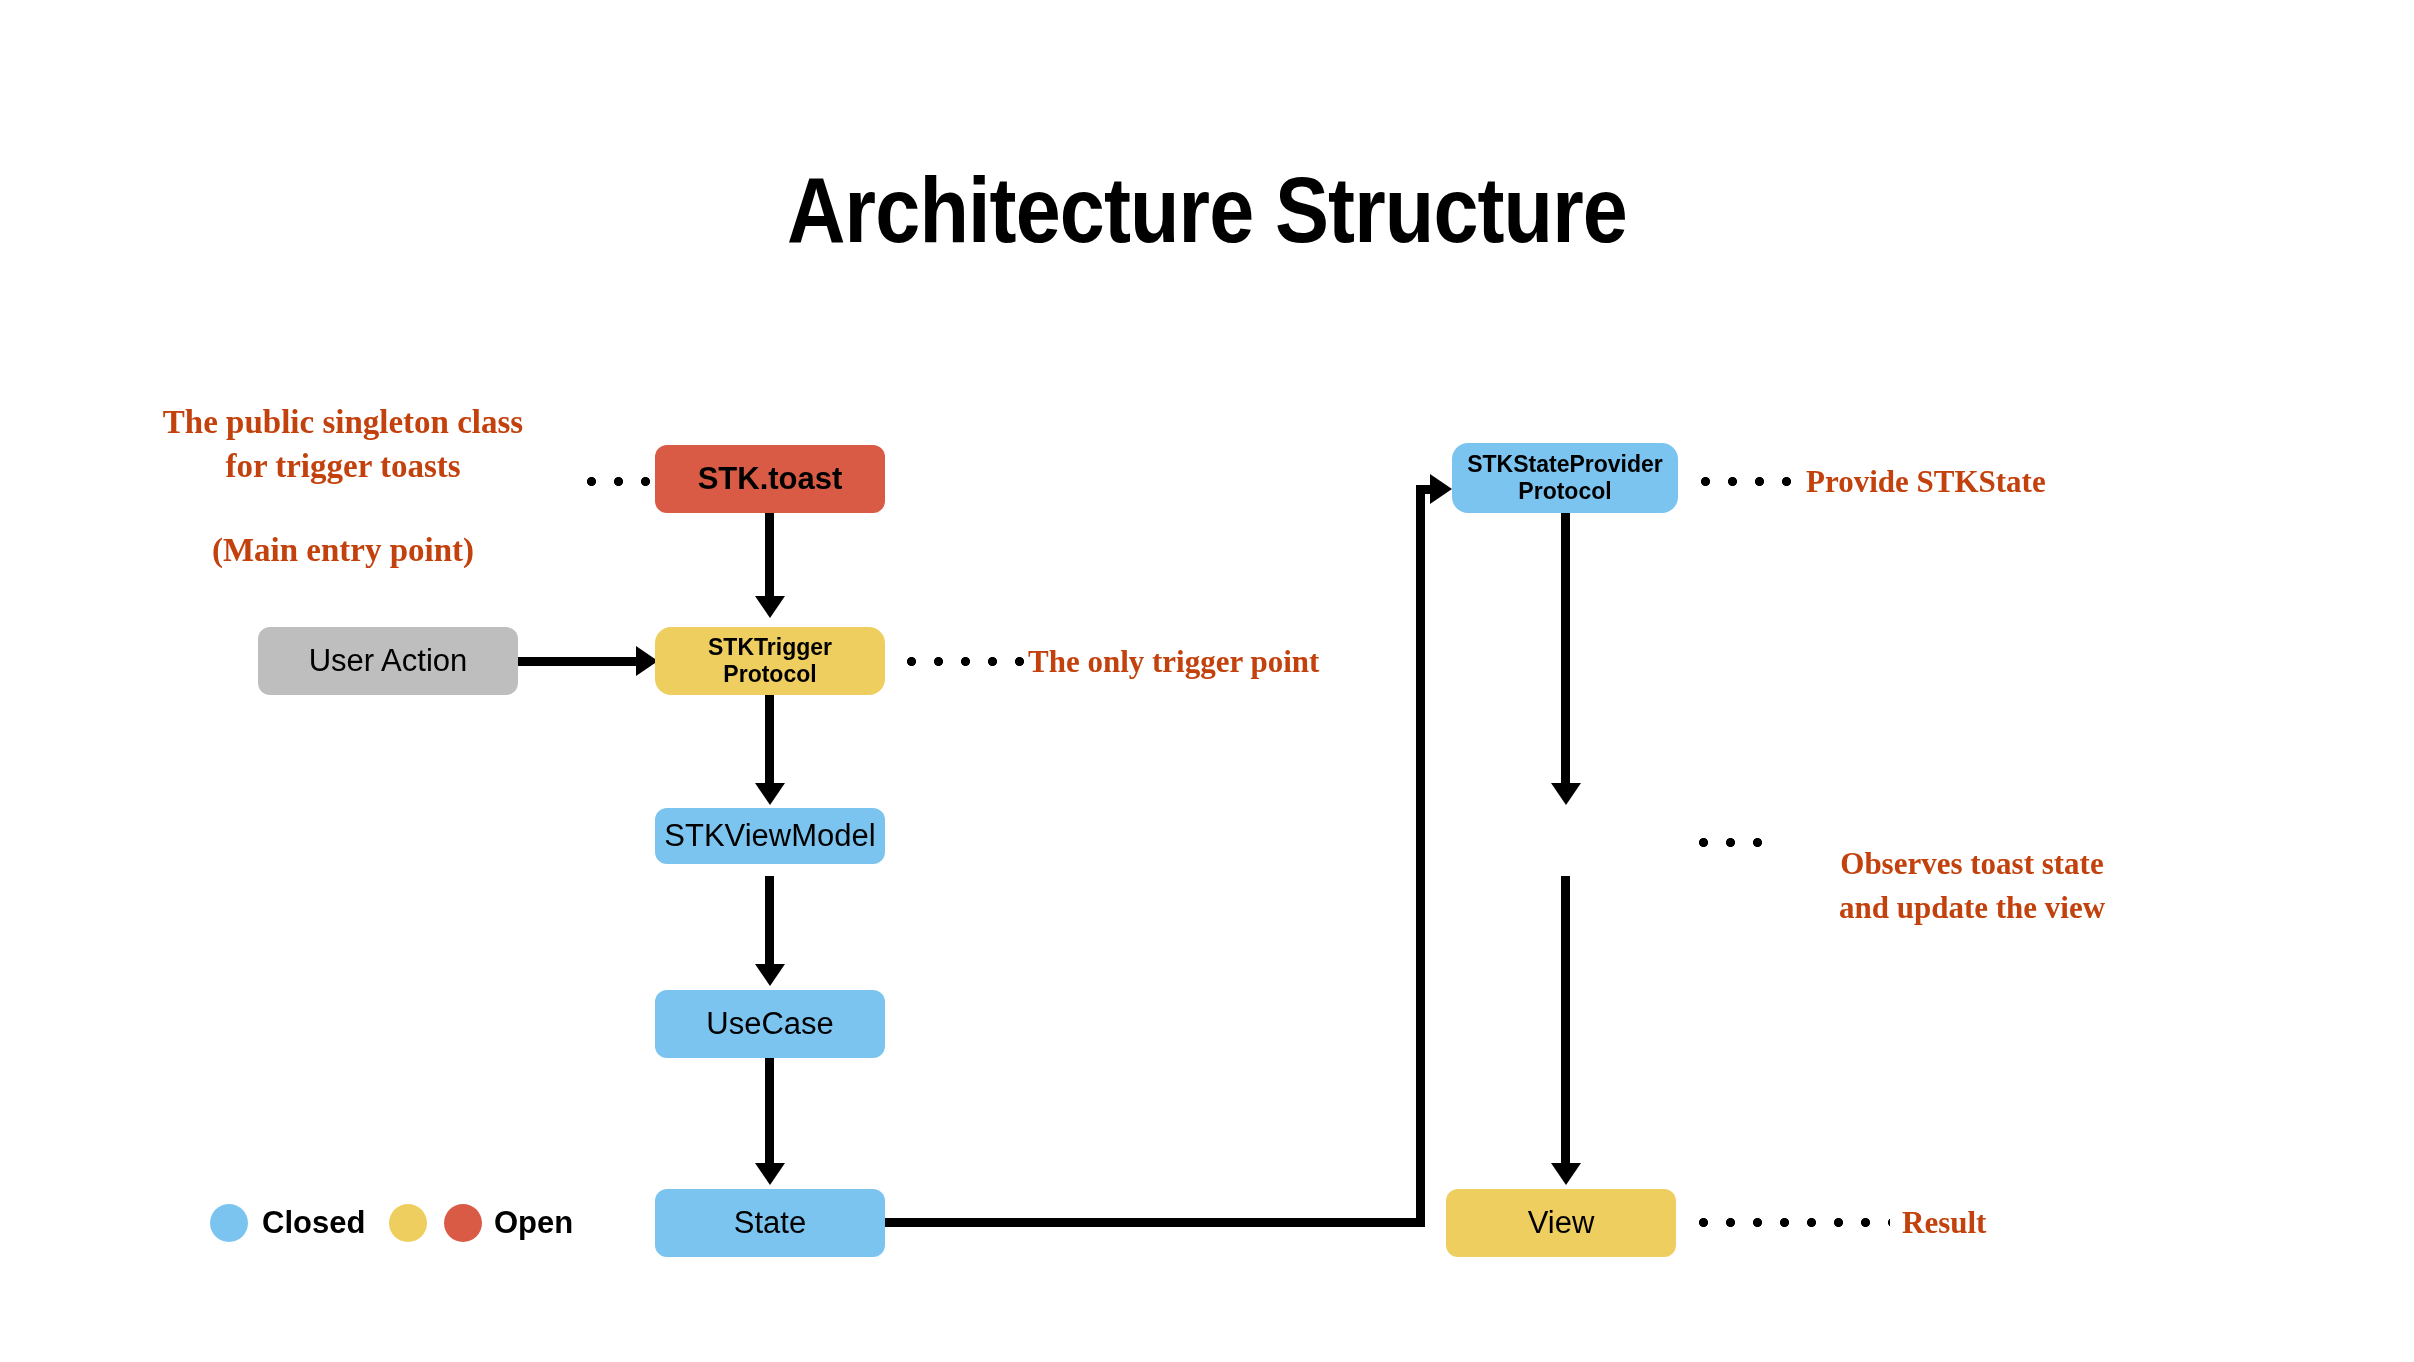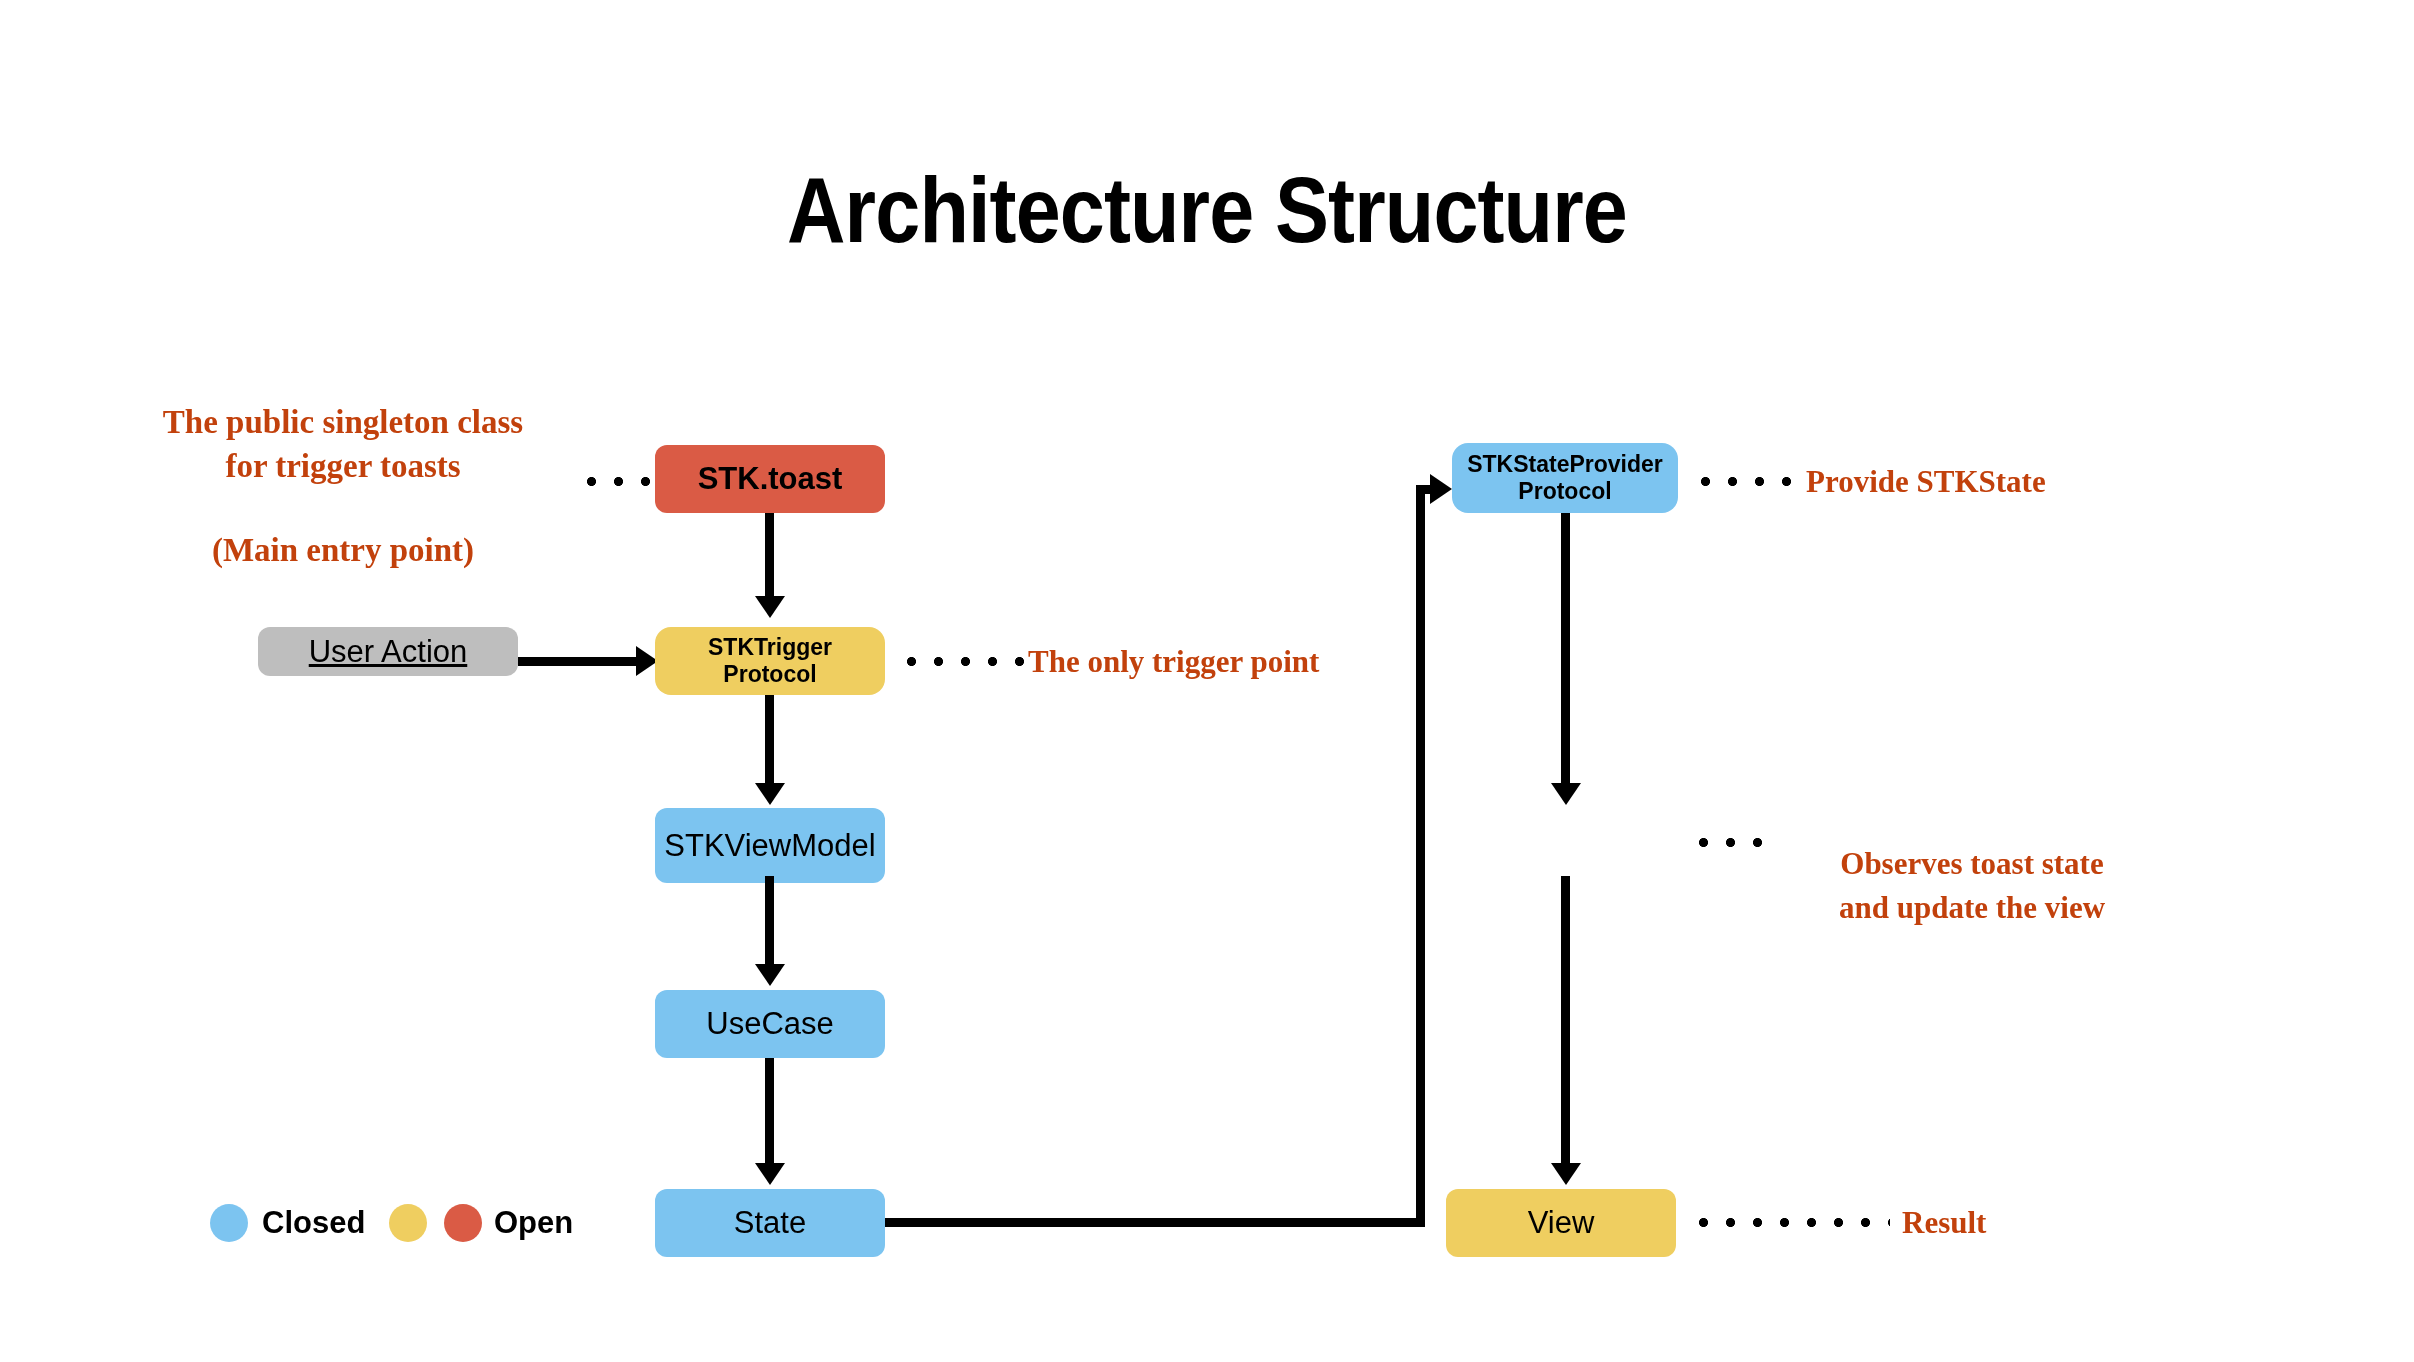--- a/index.html
+++ b/index.html
@@ -152,37 +152,37 @@
   <div class="annot a-left-block" style="left:118px; top:444px; width:450px;">for trigger toasts</div>
   <div class="annot a-left-block" style="left:118px; top:528px; width:450px;text-align:center;">(Main entry point)</div>
 
   <div class="dots" style="left:578px; top:477px; width:80px;"></div>
 
   <div class="node big bold c-red" style="left:655px; top:445px; width:230px; height:68px;">STK.toast</div>
 
   <div class="vline" style="left:765px; top:513px; height:86px;"></div>
   <div class="arrow-down" style="left:755px; top:596px;"></div>
 
-  <div class="node big c-gray" style="left:258px; top:627px; width:260px; height:49px;text-decoration:underline;">User Action</div>
+  <div class="node big c-gray" style="left:258px; top:627px; width:260px; height:68px;">User Action</div>
 
   <div class="hline" style="left:518px; top:657px; width:122px;"></div>
   <div class="arrow-right" style="left:636px; top:646px;"></div>
 
   <div class="node two c-yellow" style="left:655px; top:627px; width:230px; height:68px; flex-direction:column;">
     <span class="nline">STKTrigger</span>
     <span class="nline">Protocol</span>
   </div>
 
   <div class="dots" style="left:898px; top:657px; width:128px;"></div>
   <div class="annot a-side" style="left:1028px; top:640px;">The only trigger point</div>
 
   <div class="vline" style="left:765px; top:695px; height:90px;"></div>
   <div class="arrow-down" style="left:755px; top:783px;"></div>
 
-  <div class="node big c-blue" style="left:655px; top:808px; width:230px; height:75px;">STKViewModel</div>
+  <div class="node big c-blue" style="left:655px; top:808px; width:230px; height:56px;">STKViewModel</div>
 
   <div class="vline" style="left:765px; top:876px; height:90px;"></div>
   <div class="arrow-down" style="left:755px; top:964px;"></div>
 
   <div class="node big c-blue" style="left:655px; top:990px; width:230px; height:68px;">UseCase</div>
 
   <div class="vline" style="left:765px; top:1058px; height:108px;"></div>
   <div class="arrow-down" style="left:755px; top:1163px;"></div>
 
   <div class="node big c-blue" style="left:655px; top:1189px; width:230px; height:68px;">State</div>

